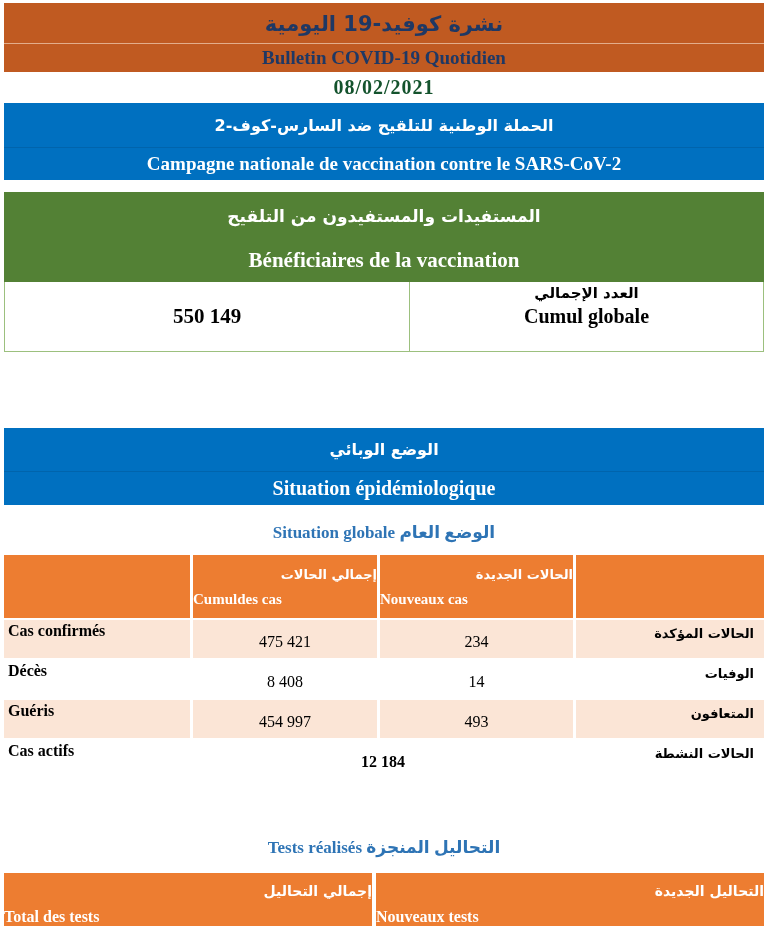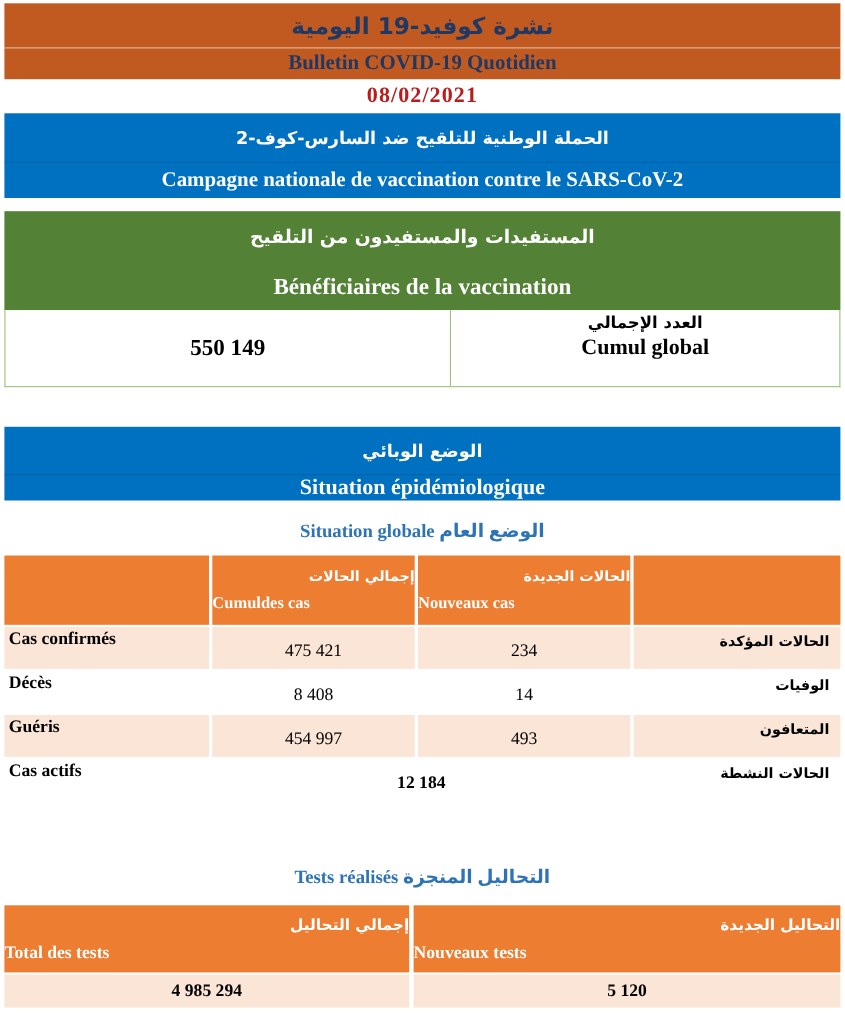--- a/index.html
+++ b/index.html
@@ -18,21 +18,21 @@
     color:#1f3864; font-weight:bold; font-size:21px;
     font-family:"DejaVu Sans",sans-serif;
   }
   .orange-band .fr-line {
     flex:1; text-align:center; line-height:27px;
     color:#1f3864; font-weight:bold; font-size:19px;
     border-top:1px solid rgba(255,243,228,0.55);
   }
   .date-line {
     height:31px; line-height:31px; text-align:center;
-    color:#b91c1c; font-weight:bold; font-size:20px; letter-spacing:1px;
+    color:#14532d; font-weight:bold; font-size:20px; letter-spacing:1px;
   }
 
   
   .banner { color:#fff; text-align:center; font-weight:bold; display:flex; flex-direction:column; }
   .banner .b-ar {
     font-family:"DejaVu Sans",sans-serif; font-size:16px;
     display:flex; align-items:center; justify-content:center;
   }
   .banner .b-fr {
     font-size:19px; display:flex; align-items:center; justify-content:center;
@@ -67,21 +67,21 @@
   }
   .vacc-table .v-right {
     flex:1; display:flex; flex-direction:column; align-items:center; justify-content:flex-start;
   }
   .vacc-table .v-right .vr-ar {
     font-family:"DejaVu Sans",sans-serif; font-weight:bold; font-size:15px; line-height:22px;
   }
   .vacc-table .v-right .vr-fr { font-weight:bold; font-size:20px; line-height:24px; }
 
   
-  .situation-band { height:67px; }
+  .situation-band { height:77px;margin-top:40px; }
   .situation-band .b-ar { height:43px; }
   .situation-band .b-fr { flex:1; border-top:1px solid rgba(0,0,0,0.10); font-size:20px; }
 
   .section-title {
     height:30px; line-height:30px; text-align:center;
     color:#2e74b5; font-weight:bold; font-size:17px;
     font-family:"Liberation Serif","DejaVu Sans",serif;
   }
 
   
@@ -142,21 +142,21 @@
 
   <div class="banner green benef-band">
     <div class="b-ar" dir="rtl">المستفيدات والمستفيدون من التلقيح</div>
     <div class="b-fr">Bénéficiaires de la vaccination</div>
   </div>
 
   <div class="vacc-table">
     <div class="v-left">550 149</div>
     <div class="v-right">
       <div class="vr-ar" dir="rtl">العدد الإجمالي</div>
-      <div class="vr-fr">Cumul global</div>
+      <div class="vr-fr">Cumul globale</div>
     </div>
   </div>
 
   <div class="gap36"></div>
 
   <div class="banner blue situation-band">
     <div class="b-ar" dir="rtl">الوضع الوبائي</div>
     <div class="b-fr">Situation épidémiologique</div>
   </div>
 

